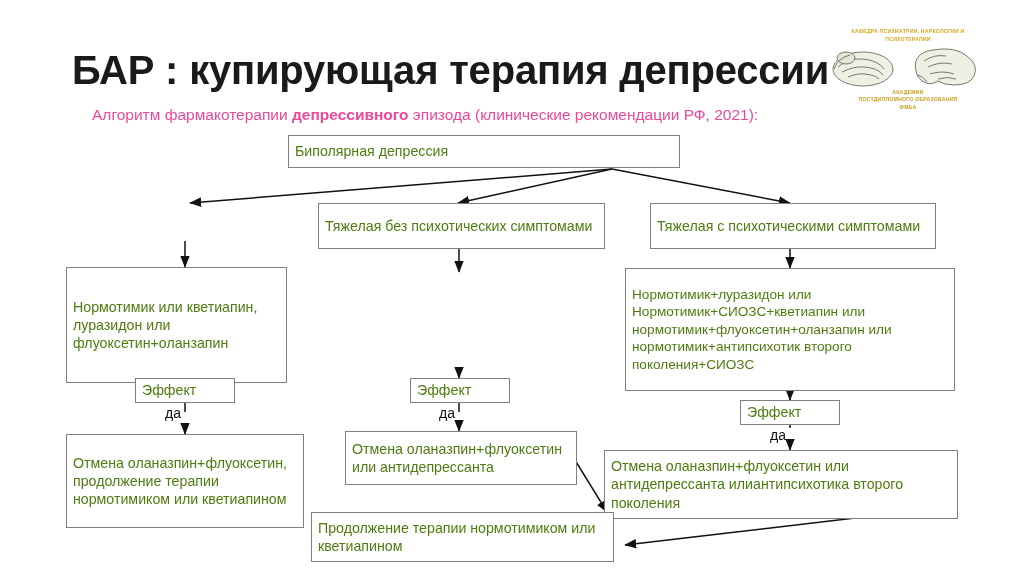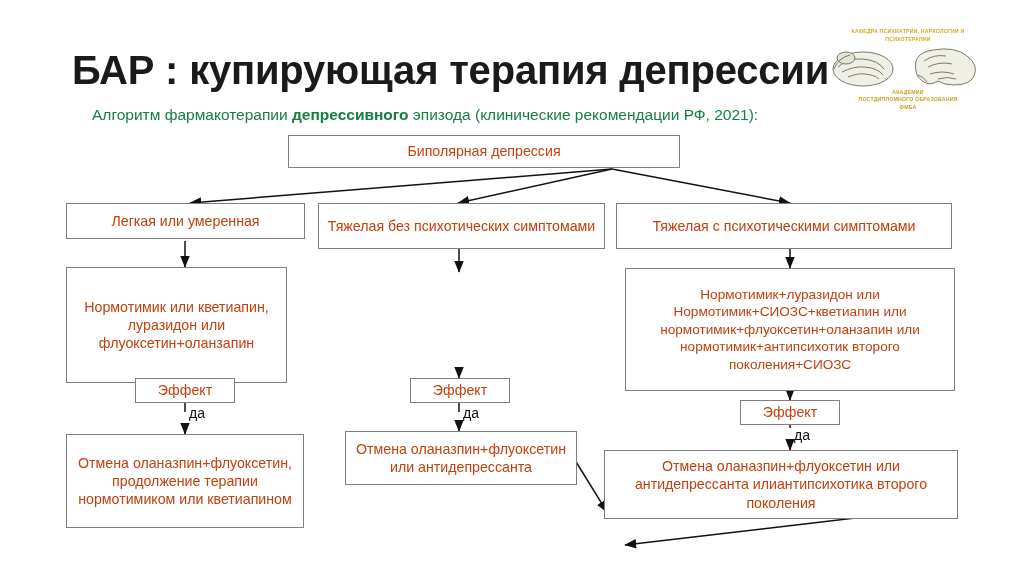--- a/index.html
+++ b/index.html
@@ -24,21 +24,21 @@
     font-weight: bold;
     color: #1a1a1a;
     letter-spacing: -0.2px;
     white-space: nowrap;
   }
   #subtitle {
     position: absolute;
     left: 92px;
     top: 106px;
     font-size: 15.5px;
-    color: #15803d;
+    color: #ec4899;
     white-space: nowrap;
   }
   #subtitle b { font-weight: bold; }
 
   
   #logo {
     position: absolute;
     left: 818px;
     top: 28px;
     width: 180px;
@@ -68,37 +68,37 @@
     height: 574px;
     pointer-events: none;
   }
 
   
   .node {
     position: absolute;
     box-sizing: border-box;
     border: 1.3px solid #7f7f7f;
     background: #ffffff;
-    color: #c2410c;
+    color: #4d7c0f;
     display: flex;
     align-items: center;
     justify-content: center;
-    text-align: center;
+    text-align: left;
     line-height: 1.28;
     font-size: 14.2px;
     padding: 3px 6px;
   }
   .node .txt { width: 100%; }
   .node.tight { font-size: 13.6px; }
 
   .yes-label {
     position: absolute;
     font-size: 14px;
     color: #111111;
-    text-align: right;
+    text-align: left;
     width: 40px;
   }
 </style>
 </head>
 <body>
 
 <div id="page">
 
   <div id="title">БАР : купирующая терапия депрессии</div>
 
@@ -163,29 +163,26 @@
     <g stroke="#111111" stroke-width="1.5" fill="none" marker-end="url(#arrow)">
       <line x1="570" y1="452" x2="607" y2="512"></line>
       <line x1="940" y1="508" x2="625" y2="545"></line>
     </g>
   </svg>
 
   <div class="node" style="left:288px; top:135px; width:392px; height:33px;">
     <span class="txt">Биполярная депрессия</span>
   </div>
 
-  <div class="node" style="left:66px; top:203px; width:239px; height:36px;">
-    <span class="txt">Легкая или умеренная</span>
-  </div>
 
   <div class="node" style="left:318px; top:203px; width:287px; height:46px;">
     <span class="txt">Тяжелая без психотических симптомами</span>
   </div>
 
-  <div class="node" style="left:616px; top:203px; width:336px; height:46px;">
+  <div class="node" style="left:650px; top:203px; width:286px; height:46px;">
     <span class="txt">Тяжелая с психотическими симптомами</span>
   </div>
 
   <div class="node" style="left:66px; top:267px; width:221px; height:116px;">
     <span class="txt">Нормотимик или кветиапин, луразидон или флуоксетин+оланзапин</span>
   </div>
 
 
   <div class="node tight" style="left:625px; top:268px; width:330px; height:123px;">
     <span class="txt">Нормотимик+луразидон или Нормотимик+СИОЗС+кветиапин или нормотимик+флуоксетин+оланзапин или нормотимик+антипсихотик второго поколения+СИОЗС</span>
@@ -211,14 +208,17 @@
   </div>
 
   <div class="node" style="left:345px; top:431px; width:232px; height:54px;">
     <span class="txt">Отмена оланазпин+флуоксетин или антидепрессанта</span>
   </div>
 
   <div class="node" style="left:604px; top:450px; width:354px; height:69px;">
     <span class="txt">Отмена оланазпин+флуоксетин или антидепрессанта илиантипсихотика второго поколения</span>
   </div>
 
+  <div class="node" style="left:311px; top:512px; width:303px; height:50px;">
+    <span class="txt">Продолжение терапии нормотимиком или кветиапином</span>
+  </div>
 
 </div>
 
 </body></html>

